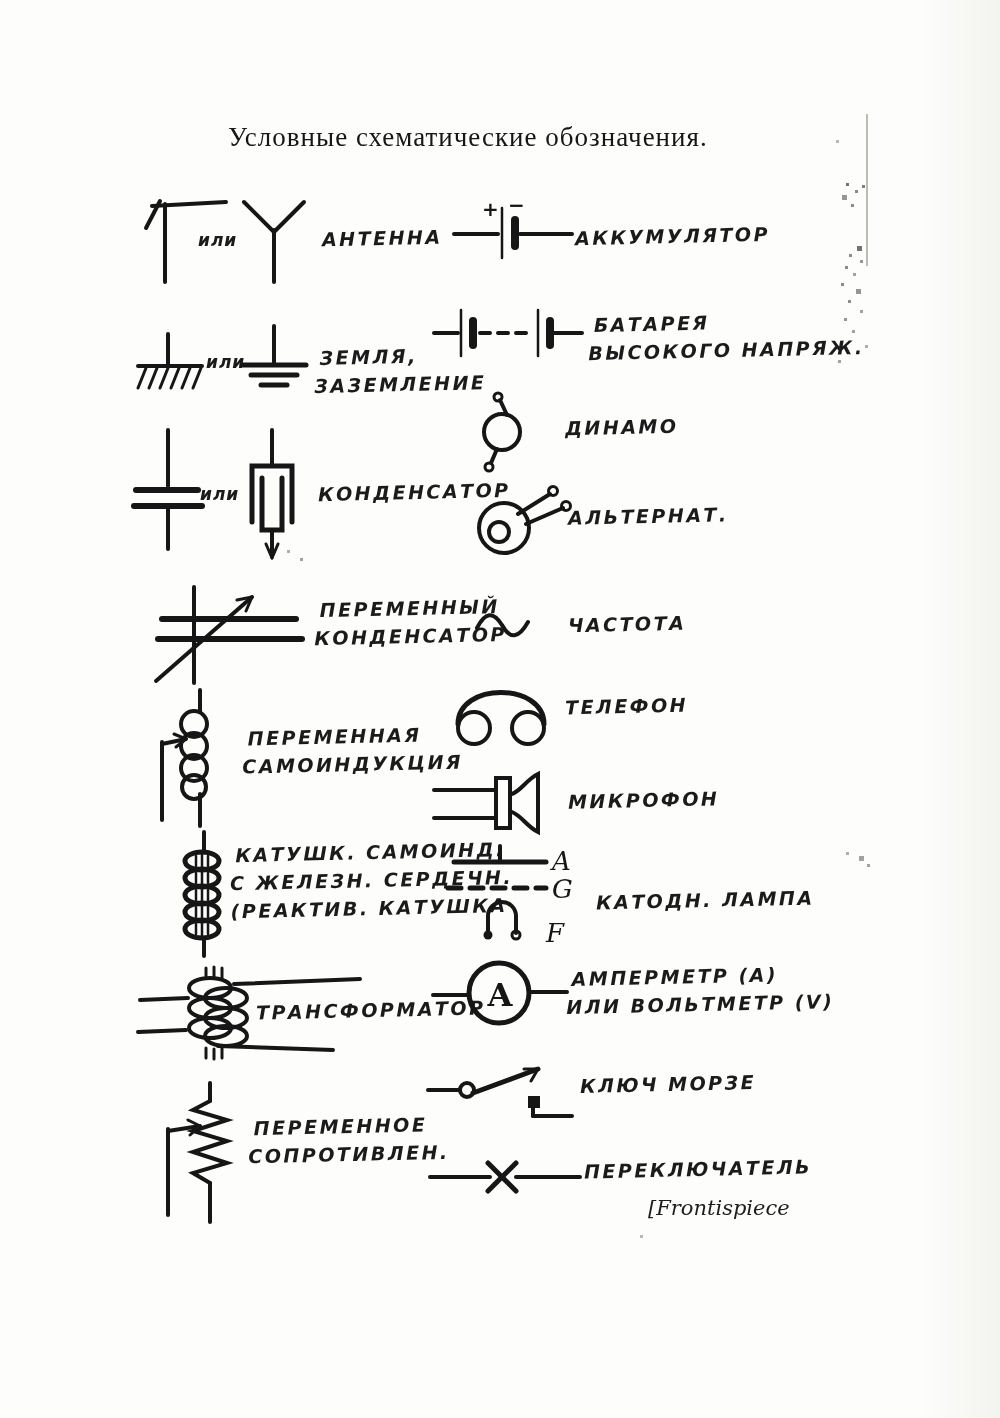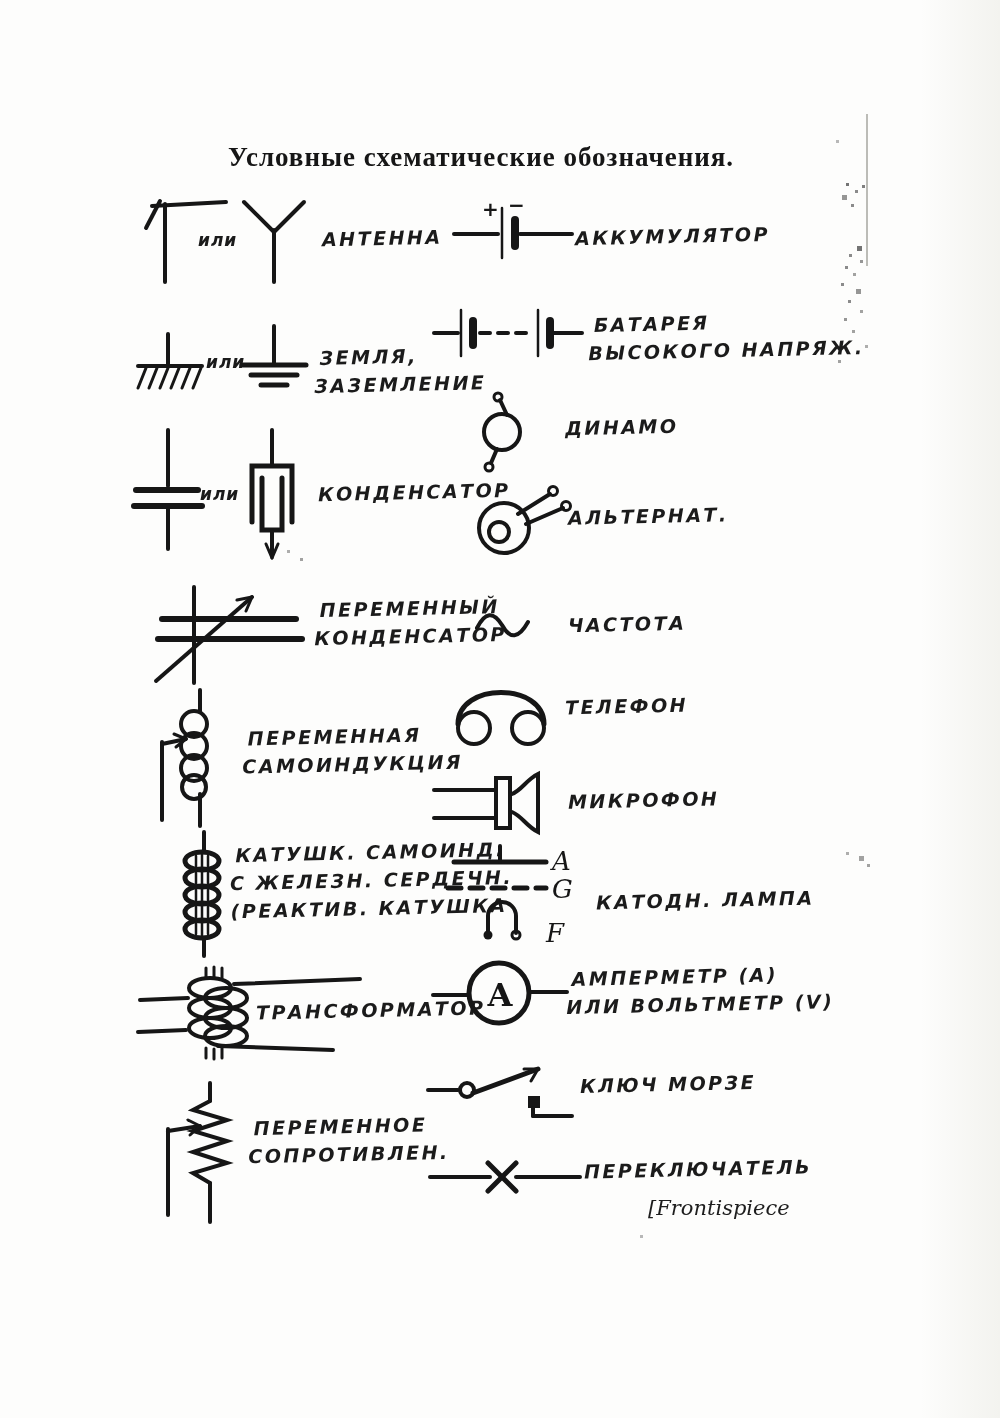--- a/index.html
+++ b/index.html
@@ -2,22 +2,22 @@
 <html><head>
 <meta charset="utf-8">
 <style>
   html,body { margin:0; padding:0; background:#e8e8e4; }
   .page {
     position:relative; width:1000px; height:1418px; overflow:hidden;
     background:linear-gradient(90deg,#fdfdfc 0%,#fdfdfc 92%,#f3f3ef 100%);
     font-family:"DejaVu Sans",sans-serif;
   }
   .title {
-    position:absolute; left:228px; top:142px;
-    font-family:"Liberation Serif",serif; font-weight:bold;
+    position:absolute; left:228px; top:122px;
+    font-family:"Liberation Serif",serif; font-weight:normal;
     font-size:27px; letter-spacing:1px; color:#161616;
   }
   .lbl {
     position:absolute; color:#1b1b1b; white-space:nowrap;
     font-style:italic; font-weight:bold; font-size:19px;
     letter-spacing:2.5px; text-transform:uppercase;
     transform:rotate(-1.3deg); line-height:28px;
   }
   .lbl span { display:block; }
   .lbl .l2 { margin-left:-6px; }

